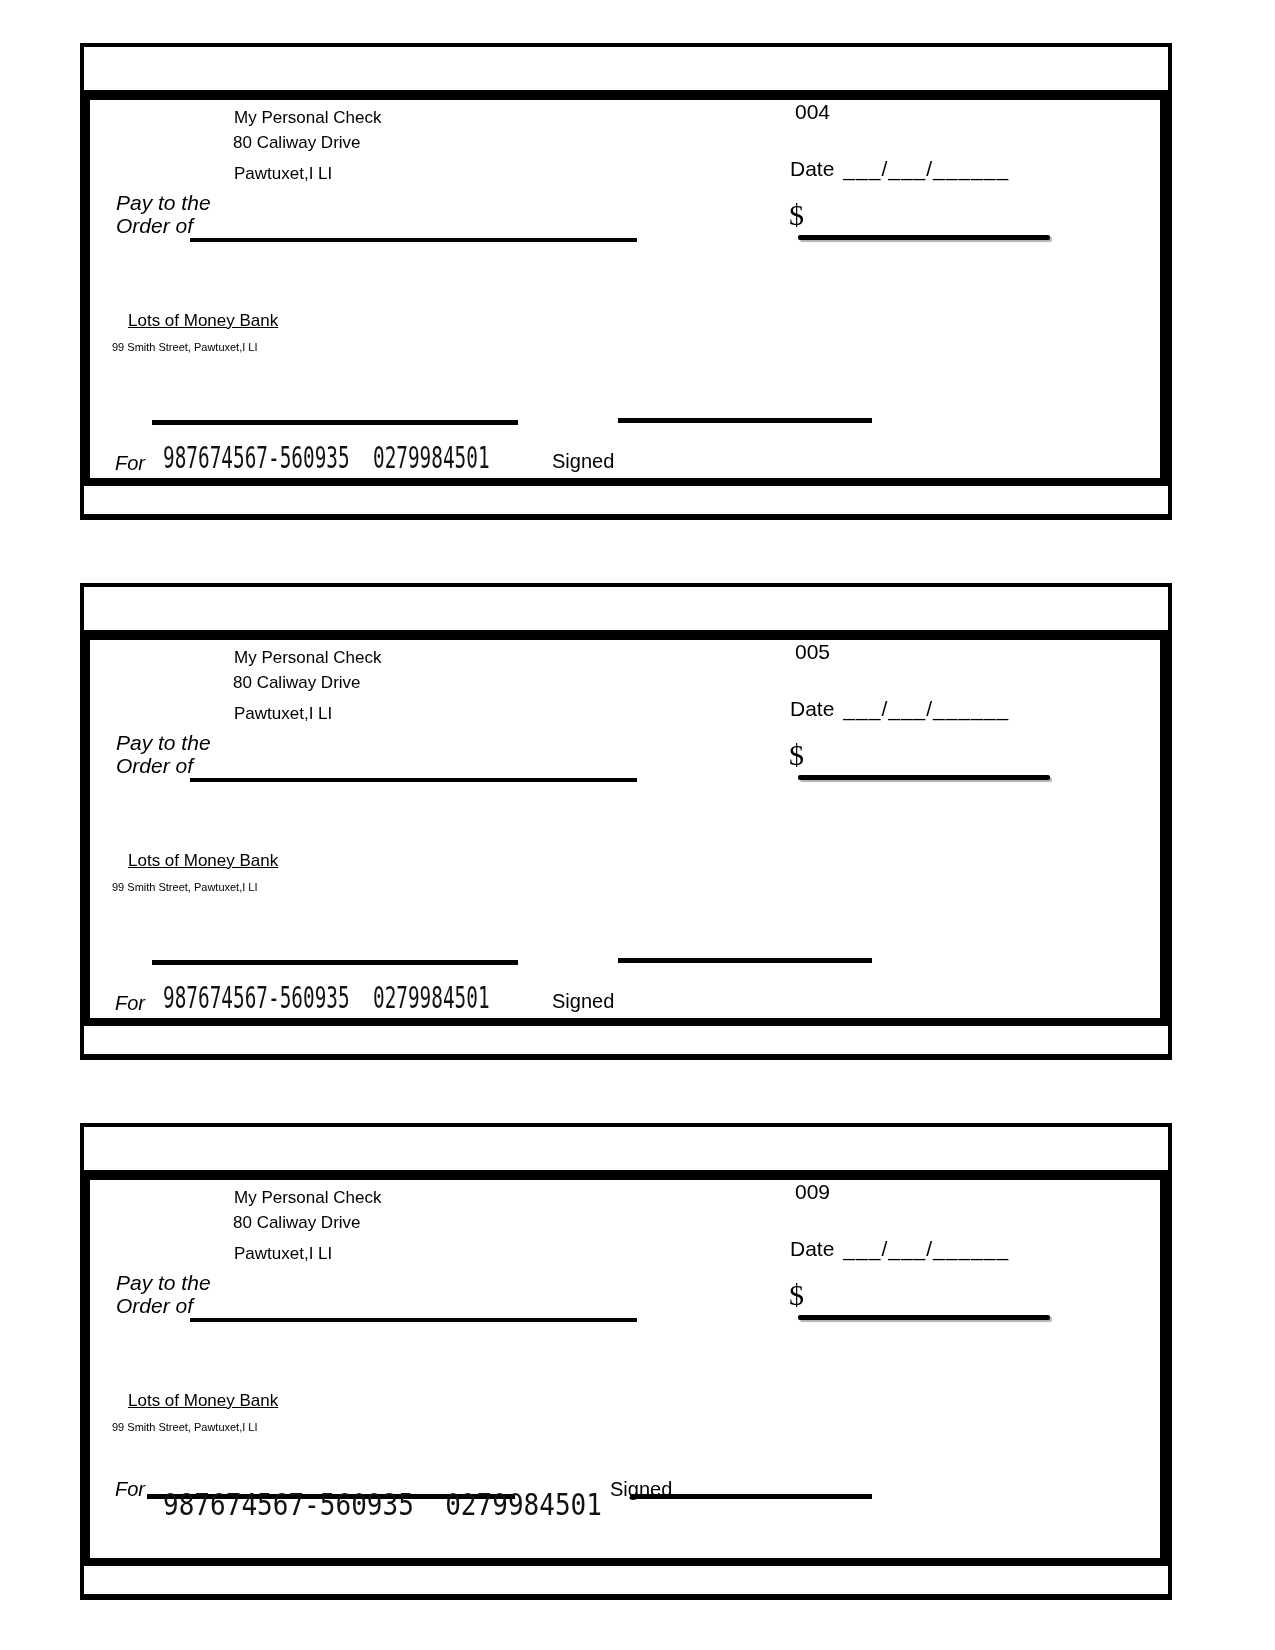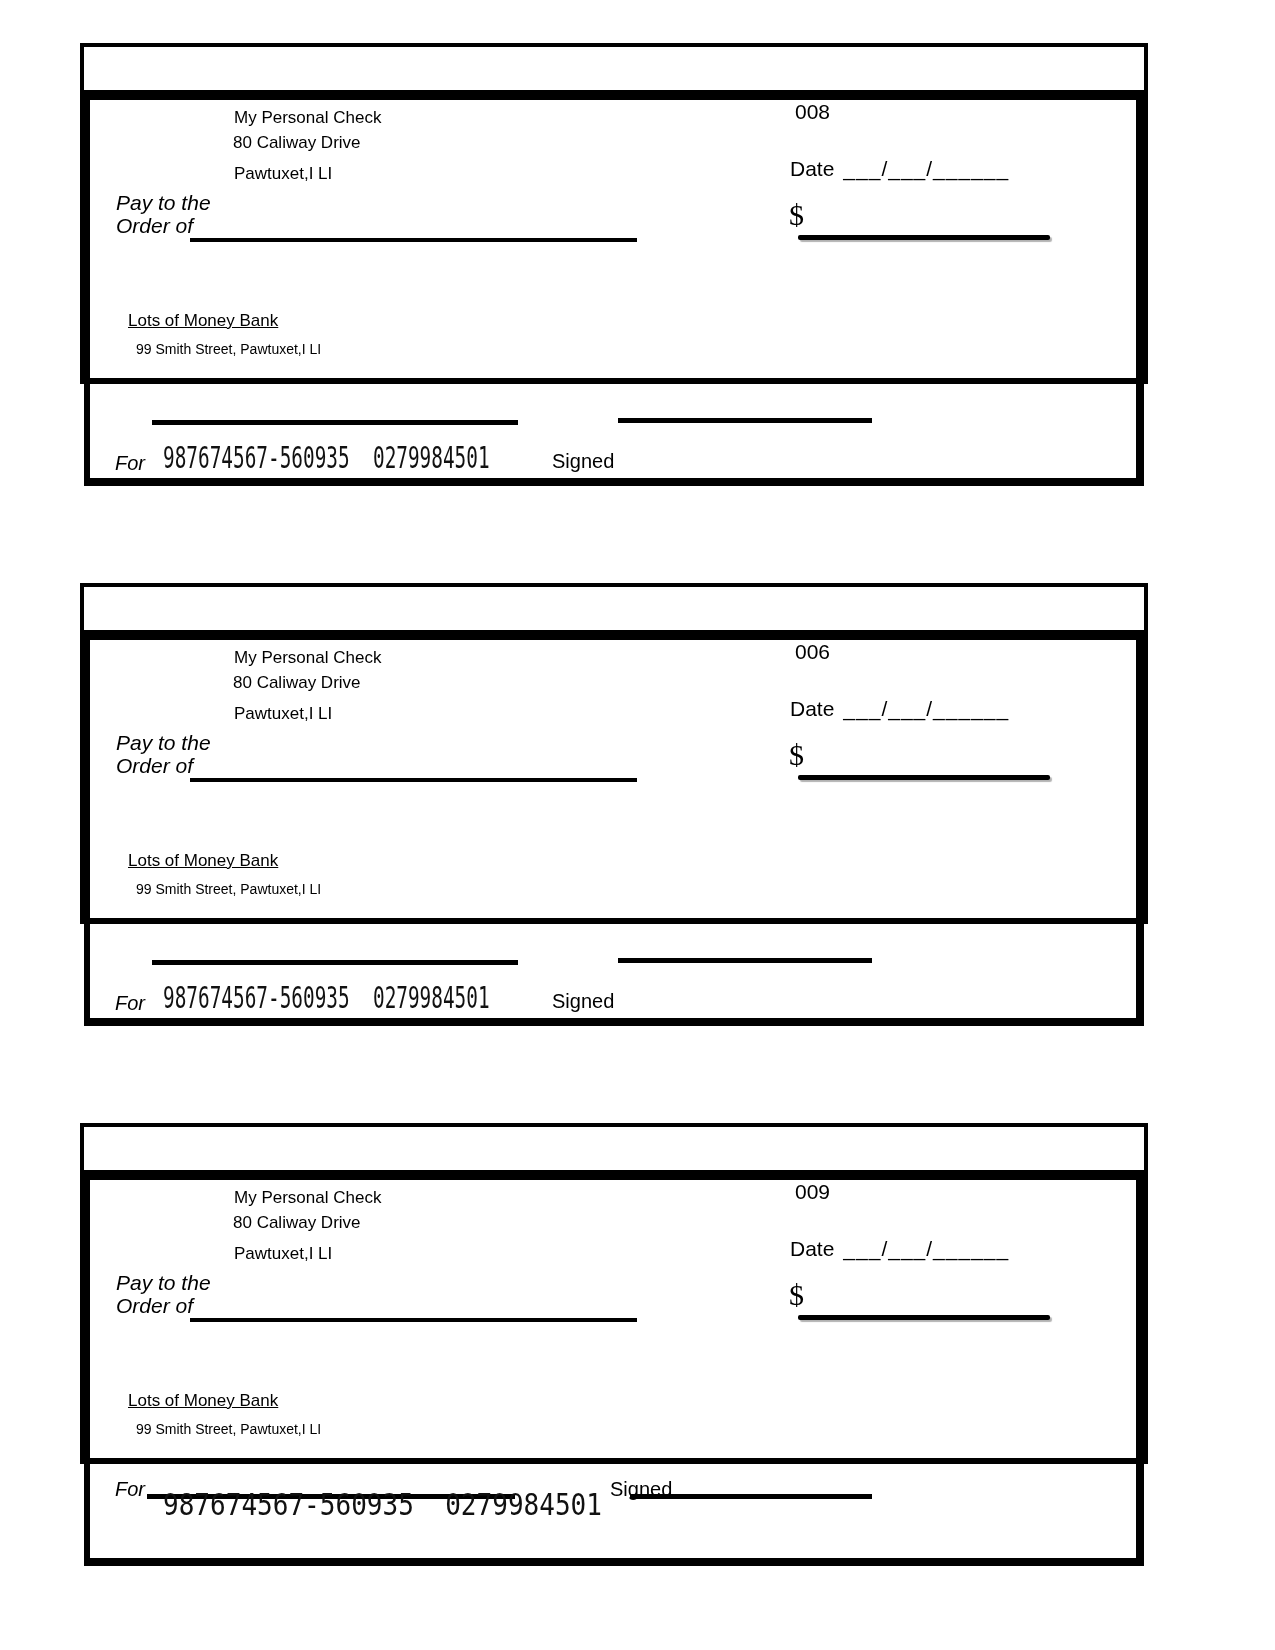--- a/index.html
+++ b/index.html
@@ -12,21 +12,22 @@
     width: 1275px;
     height: 1650px;
     background: #ffffff;
     font-family: "Liberation Sans", sans-serif;
     color: #000000;
   }
   .check {
     position: absolute;
     left: 80px;
     width: 1068px;
-    height: 341px;
+    height: 477px;
+    padding-left: 24px;
   }
   .outer-frame {
     position: absolute;
     inset: 0;
     border: 4px solid #000;
     border-bottom-width: 6px;
     box-sizing: border-box;
   }
   .inner-frame {
     position: absolute;
@@ -47,21 +48,21 @@
   .payer-addr2   { left: 154px; top: 122px; font-size: 17px; line-height: 1; }
   .check-number  { left: 715px; top: 58px;  font-size: 21px; line-height: 1; }
   .date-row      { left: 710px; top: 115px; font-size: 21px; line-height: 1; }
   .date-blanks   { margin-left: 9px; letter-spacing: 1px; text-align: right; }
   .pay-to        { left: 36px;  top: 148px; font-size: 21px; line-height: 23px; font-style: italic; }
   .payee-line    { position: absolute; left: 110px; top: 195px; width: 447px; height: 4px; background: #000; }
   .dollar-sign   { left: 709px; top: 157px; font-size: 30px; line-height: 1; font-family: "Liberation Serif", serif; }
   .amount-line   { position: absolute; left: 718px; top: 192px; width: 252px; height: 5px; background: #000;
                    box-shadow: 2px 2px 1px rgba(0,0,0,0.3); border-radius: 2px; }
   .bank-name     { left: 48px; top: 269px; font-size: 17px; line-height: 1; text-decoration: underline; }
-  .bank-addr     { left: 56px; top: 299px; font-size: 14px; line-height: 1; }
+  .bank-addr     { left: 32px; top: 299px; font-size: 11px; line-height: 1; }
   .memo-line     { position: absolute; left: 72px;  top: 377px; width: 366px; height: 5px; background: #000; }
   .sig-line      { position: absolute; left: 538px; top: 375px; width: 254px; height: 5px; background: #000; }
   .for-label     { left: 35px;  top: 410px; font-size: 20px; line-height: 1; font-style: italic; }
   .micr          { left: 83px;  top: 399px; font-size: 31px; line-height: 1;
                    font-family: "DejaVu Sans Mono", monospace; font-weight: normal;
                    transform: scaleX(0.625); transform-origin: left top; color: #111; }
   .signed-label  { left: 472px; top: 408px; font-size: 20px; line-height: 1; }
 
   
   .check.struck .for-label    { left: 35px;  top: 356px; }
@@ -79,21 +80,21 @@
 
 <div id="page">
   <div class="check pos-1">
     <div class="outer-frame"></div>
     <div class="inner-frame"></div>
 
     <div class="txt payer-name">My Personal Check</div>
     <div class="txt payer-addr1">80 Caliway Drive</div>
     <div class="txt payer-addr2">Pawtuxet,I LI</div>
 
-    <div class="txt check-number">008</div>
+    <div class="txt check-number">004</div>
 
     <div class="txt date-row"><span>Date</span><span class="date-blanks">___/___/______</span></div>
 
     <div class="txt pay-to"><span>Pay to the</span><br><span>Order of</span></div>
     <div class="payee-line"></div>
 
     <div class="txt dollar-sign">$</div>
     <div class="amount-line"></div>
 
     <div class="txt bank-name">Lots of Money Bank</div>
@@ -108,21 +109,21 @@
   </div>
 
   <div class="check pos-2">
     <div class="outer-frame"></div>
     <div class="inner-frame"></div>
 
     <div class="txt payer-name">My Personal Check</div>
     <div class="txt payer-addr1">80 Caliway Drive</div>
     <div class="txt payer-addr2">Pawtuxet,I LI</div>
 
-    <div class="txt check-number">006</div>
+    <div class="txt check-number">005</div>
 
     <div class="txt date-row"><span>Date</span><span class="date-blanks">___/___/______</span></div>
 
     <div class="txt pay-to"><span>Pay to the</span><br><span>Order of</span></div>
     <div class="payee-line"></div>
 
     <div class="txt dollar-sign">$</div>
     <div class="amount-line"></div>
 
     <div class="txt bank-name">Lots of Money Bank</div>

